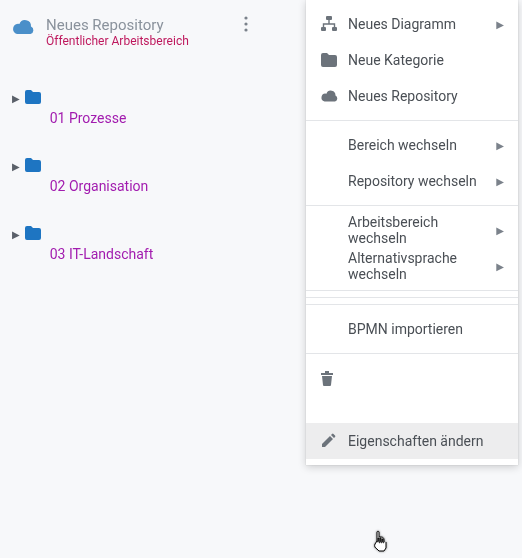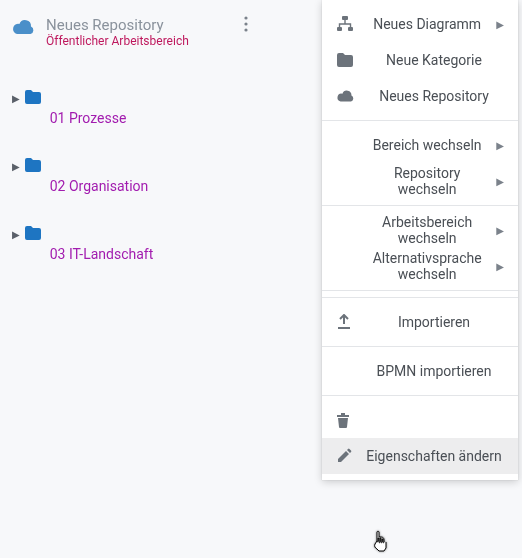--- a/index.html
+++ b/index.html
@@ -13,27 +13,27 @@
 .repo-title { color: #8a929c; font-size: 15px; line-height: 18px; }
 .repo-subtitle { color: #be185d; font-size: 12px; line-height: 14px; }
 .kebab { color: #7b828b; width: 24px; display: flex; align-items: center; justify-content: center; cursor: pointer; }
 
 .tree { padding: 8px 0 0 4px; }
 .tree-item { display: flex; align-items: center; padding: 6px 8px; cursor: pointer; }
 .tree-item .caret { color: #5a6069; margin-right: 4px; font-size: 10px; }
 .tree-item .folder-ico { color: #1e75c2; margin-right: 8px; }
 .tree-item .label { color: #a21caf; font-size: 14px; margin-top: 40px; }
 
-.menu { position: absolute; top: 0; right: 4px; width: 196px; background: #fff; box-shadow: 0 2px 8px rgba(0,0,0,0.18), 0 0 1px rgba(0,0,0,0.2); padding: 6px 0; text-align: center; }
+.menu { position: absolute; top: 0; right: 4px; width: 212px; background: #fff; box-shadow: 0 2px 8px rgba(0,0,0,0.18), 0 0 1px rgba(0,0,0,0.2); padding: 6px 0; }
 .menu-item { display: flex; align-items: center; padding: 0 14px; height: 36px; cursor: pointer; position: relative; }
 .menu-item .ico { width: 28px; color: #6c737b; display: flex; align-items: center; }
 .menu-item .spacer { width: 28px; }
 .menu-item .mlabel { color: #4a4f55; font-size: 14px; flex: 1; }
 .menu-item .sub { color: #7b828b; font-size: 10px; margin-left: 6px; }
-.menu-item.hovered { background: #ededee; }
+.menu-item.hovered { background: #ededee; margin-top: 27px; }
 .menu-sep { height: 1px; background: #e3e5e8; margin: 6px 0; }
 
 .cursor { position: absolute; left: 371px; top: 530px; pointer-events: none; }
 .cursor svg { filter: drop-shadow(0 0 1px rgba(0,0,0,0.5)); }
 </style>
 </head>
 <body>
 
 <div class="sidebar">
   <div class="repo-header">
@@ -140,29 +140,20 @@
     <span class="spacer"></span>
     <span class="mlabel">Alternativsprache wechseln</span>
     <span class="sub">▶</span>
   </div>
 
   <div class="menu-sep"></div>
 
 
   <div class="menu-sep"></div>
 
-  <div class="menu-item">
-    <span class="ico">
-      <svg width="16" height="16" viewBox="0 0 16 16">
-          <path d="M8 10V2M4 5l4-4 4 4" stroke="currentColor" stroke-width="2" fill="none"></path>
-          <rect fill="currentColor" x="2" y="13" width="12" height="2"></rect>
-        </svg>
-    </span>
-    <span class="mlabel">Importieren</span>
-  </div>
 
   <div class="menu-sep"></div>
 
   <div class="menu-item">
     <span class="spacer"></span>
     <span class="mlabel">BPMN importieren</span>
   </div>
 
   <div class="menu-sep"></div>
 

